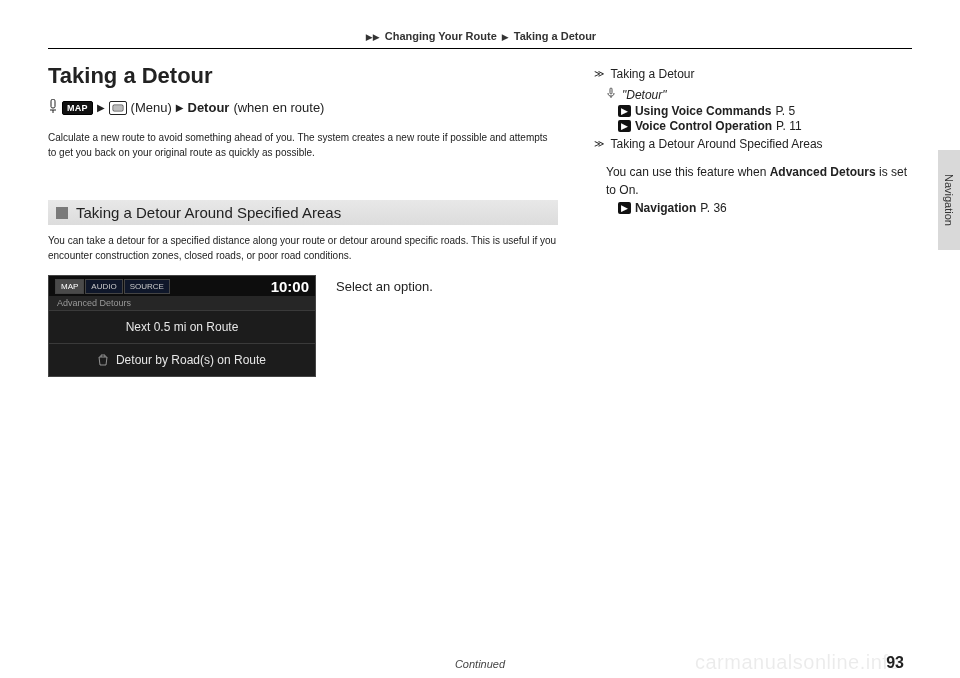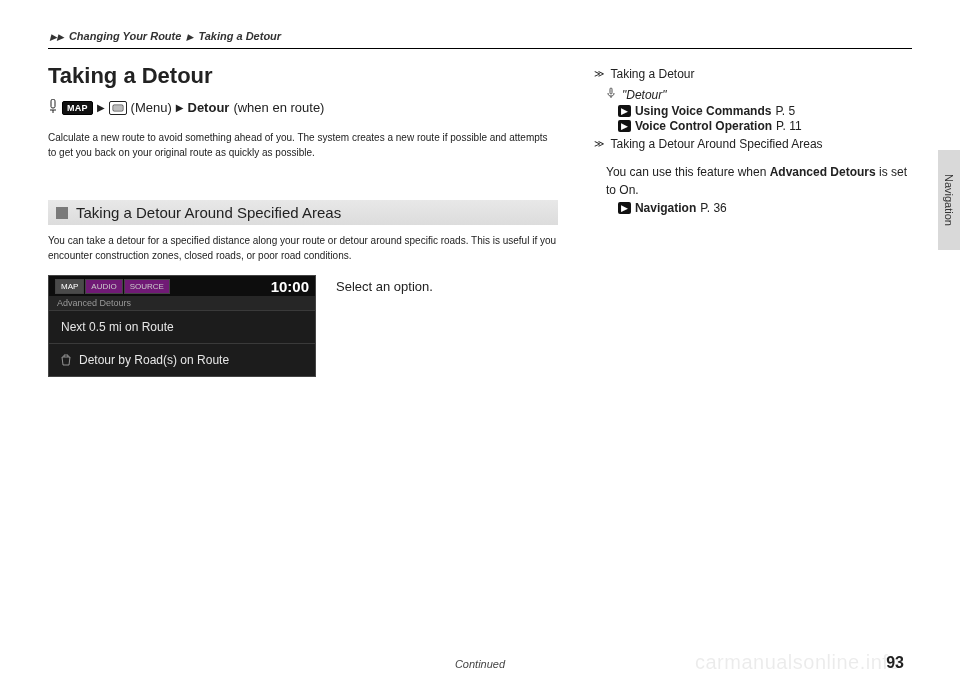--- a/index.html
+++ b/index.html
@@ -12,25 +12,24 @@
     color: #222;
     position: relative;
     background: #fff;
   }
   .page {
     padding: 30px 48px 20px 48px;
     position: relative;
     height: 100%;
   }
   .breadcrumb {
-    text-align: left;
+    text-align: center;
     font-size: 11px;
     color: #333;
     padding-bottom: 6px;
-    font-style: italic;
   }
   .breadcrumb .arrow { font-size: 9px; margin: 0 2px; }
   .breadcrumb .bold { font-weight: 600; }
   .rule {
     border: none;
     border-top: 1px solid #000;
     margin: 0 0 14px 0;
   }
   .columns {
     display: flex;
@@ -121,38 +120,39 @@
     background: #0d0d0d;
     height: 20px;
     padding: 0 6px;
     gap: 1px;
   }
   .ss-tab {
     font-size: 8px;
     padding: 2px 5px;
     border: 1px solid #444;
     color: #ccc;
-    background: #701a75;
+    background: #0f172a;
   }
   .ss-tab.active { background: #4a4a4a; color: #fff; }
   .ss-clock { margin-left: auto; font-size: 15px; color: #fff; font-weight: 600; }
   .ss-sub {
     font-size: 9px;
     color: #999;
     padding: 2px 8px;
     background: #262626;
   }
   .ss-item {
     padding: 9px 12px;
     border-top: 1px solid #3a3a3a;
     font-size: 12px;
     color: #e6e6e6;
     display: flex;
     align-items: center;
     gap: 8px;
+    justify-content: center;
   }
   .ss-item .trash { width: 10px; height: 12px; opacity: 0.85; }
   .right-caption {
     font-size: 13px;
     padding-top: 4px;
   }
   
   .note-title {
     display: flex;
     align-items: center;

